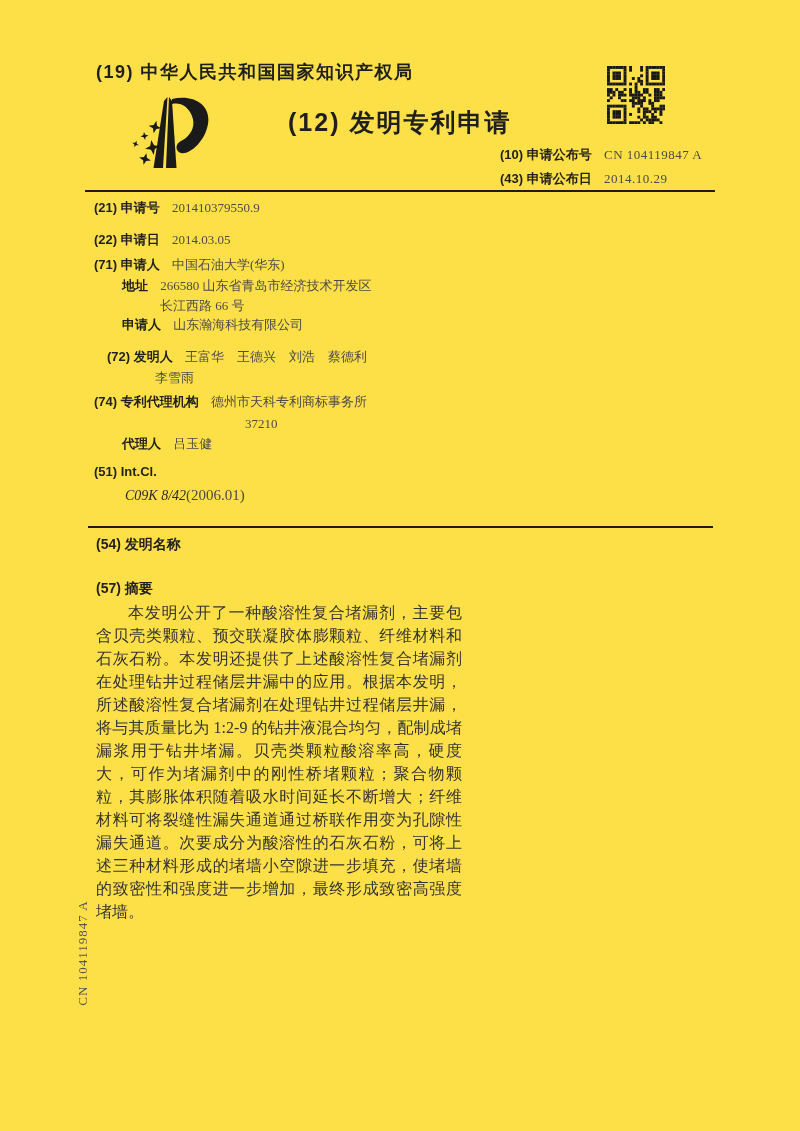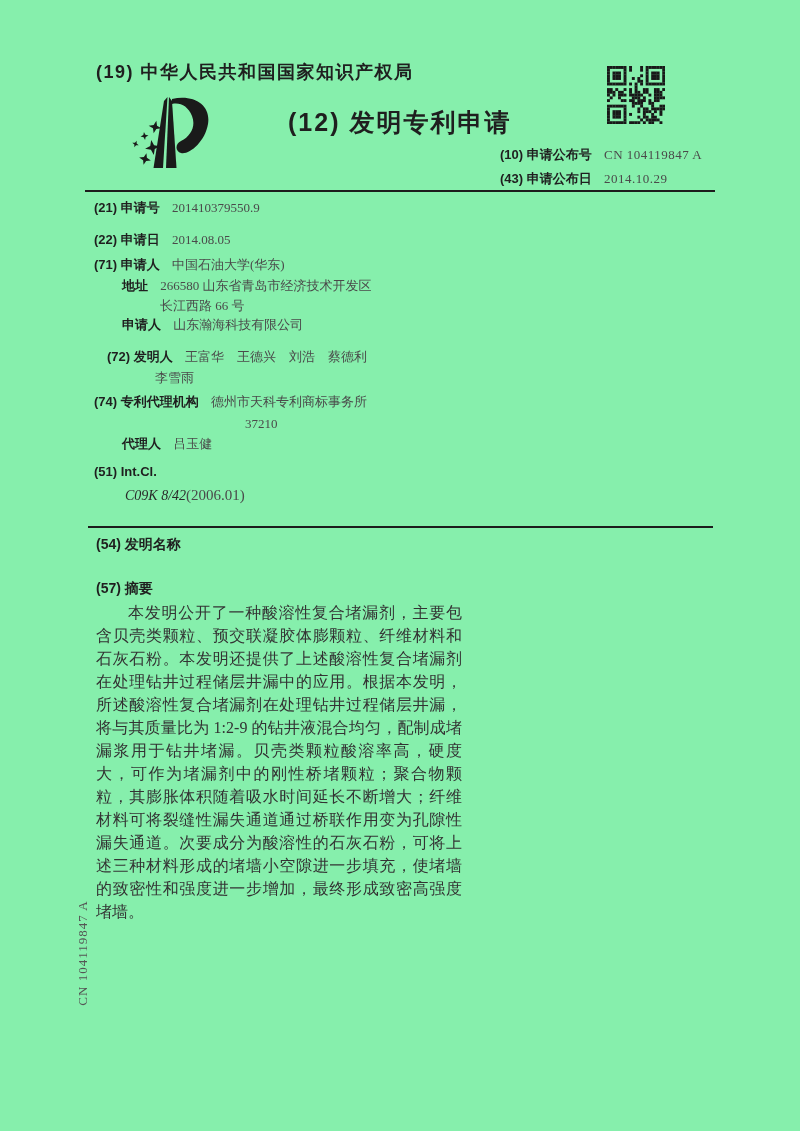--- a/index.html
+++ b/index.html
@@ -1,17 +1,17 @@
 <!DOCTYPE html>
 <html><head>
 <meta charset="utf-8">
 <style>
   html,body{margin:0;padding:0;background:#fff;}
   .page{
-    position:relative;width:800px;height:1131px;background:#86efac;overflow:hidden;
+    position:relative;width:800px;height:1131px;background:#fde047;overflow:hidden;
     font-family:"Liberation Serif","DejaVu Serif",serif;color:#3a3a3a;
   }
   .abs{position:absolute;}
   .lb{font-family:"Liberation Sans","DejaVu Sans",sans-serif;font-weight:bold;color:#1f1f1f;}
   .val{color:#4a4a4a;}
   .row{position:absolute;white-space:nowrap;font-size:13px;line-height:1.25;}
   .row .lb{margin-right:9px;font-size:13px;}
   .office{font-size:18px;letter-spacing:1.5px;}
   .doctype{font-size:25px;letter-spacing:2px;}
   .pubrow{font-size:13px;}
@@ -296,21 +296,21 @@
 
   <div class="rule" style="left:85px;top:190px;width:630px;"></div>
 
   <div class="row" style="left:94px;top:200px;">
     <span class="lb">(21) 申请号</span>
     <span class="val">201410379550.9</span>
   </div>
 
   <div class="row" style="left:94px;top:232px;">
     <span class="lb">(22) 申请日</span>
-    <span class="val">2014.08.05</span>
+    <span class="val">2014.03.05</span>
   </div>
 
   <div class="row" style="left:94px;top:257px;">
     <span class="lb">(71) 申请人</span>
     <span class="val">中国石油大学(华东)</span>
   </div>
   <div class="row" style="left:122px;top:278px;">
     <span class="lb">地址</span>
     <span class="val">266580 山东省青岛市经济技术开发区</span>
   </div>

